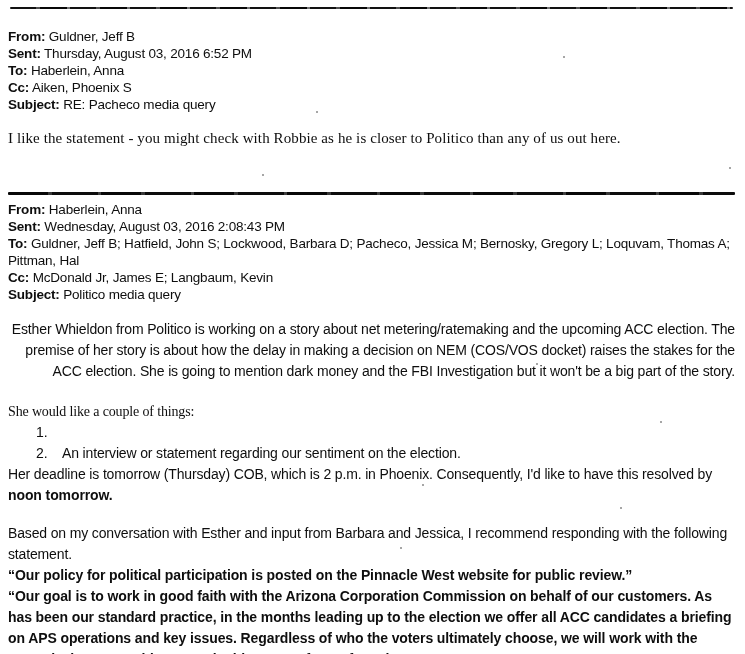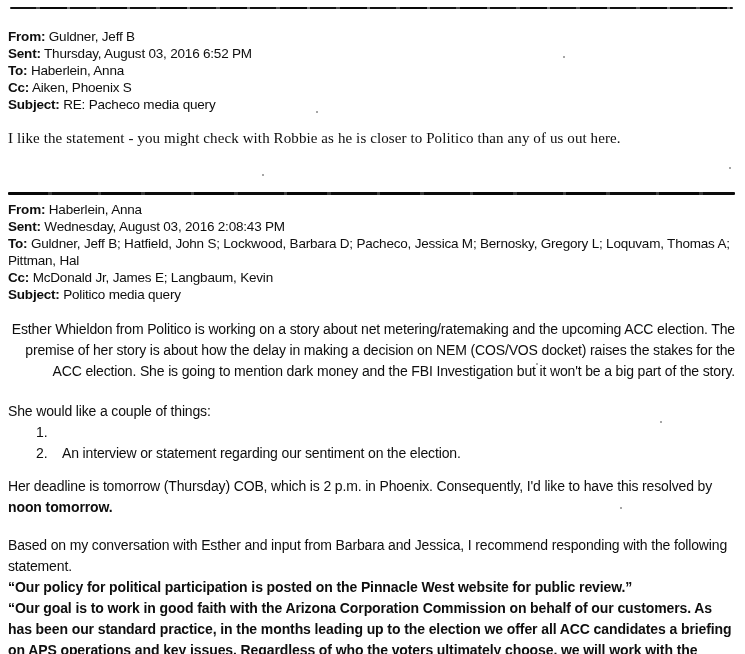--- a/index.html
+++ b/index.html
@@ -58,29 +58,29 @@
     letter-spacing: 0.1px;
   }
   
   .body-sans {
     font-family: "Liberation Sans", "DejaVu Sans", sans-serif;
     font-size: 14px;
     line-height: 21px;
     letter-spacing: -0.15px;
   }
   .p-intro   { margin-top: 16px; text-align: right; }
-  .p-request { margin-top: 19px; }
+  .p-request { margin-top: 19px; font-family: Liberation Serif, serif; }
   .list      { margin: 0; }
   .list-item { display: flex; }
   .list-num  {
     width: 26px;
     margin-left: 28px;
     flex: none;
   }
-  .p-deadline  { margin-top: 12px; }
+  .p-deadline  { margin-top: 0; }
   .p-recommend { margin-top: 17px; }
   .bold-frag, .quote { font-weight: bold; letter-spacing: -0.1px; }
   .quote { display: block; }
   
   .speck {
     position: absolute;
     background: #5a5a5a;
     border-radius: 50%;
     width: 2px; height: 2px;
     opacity: 0.7;

